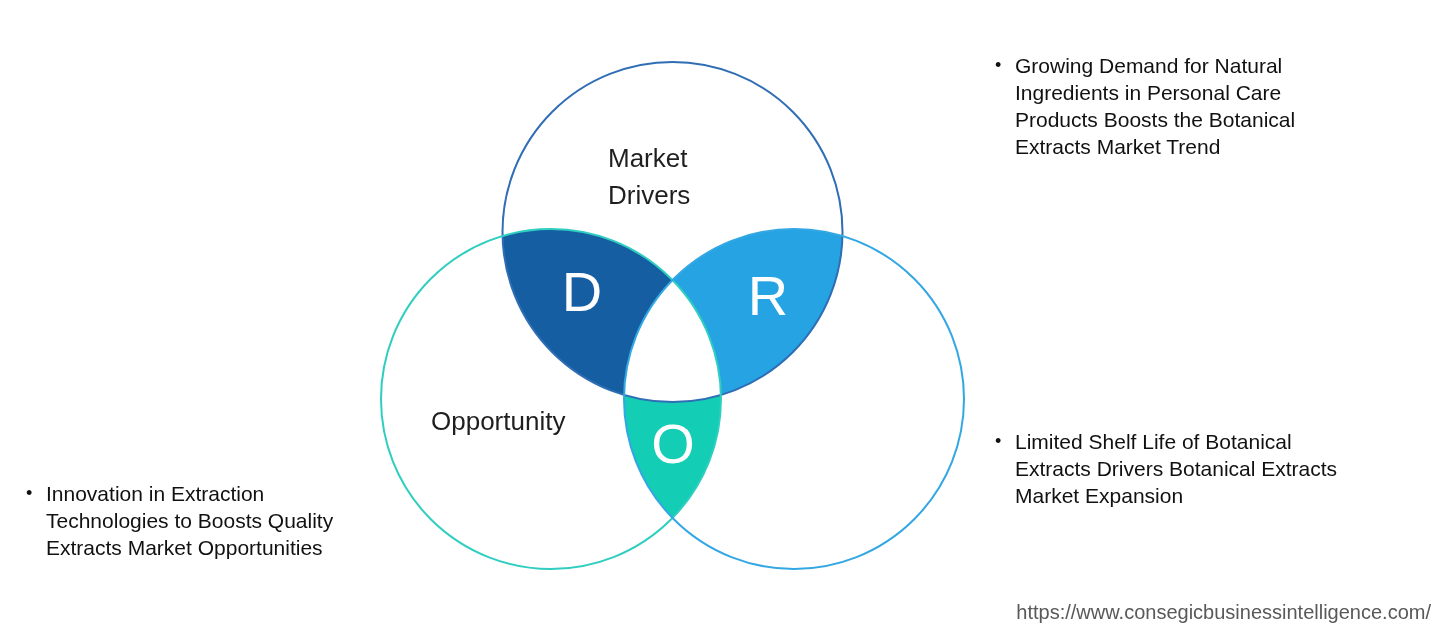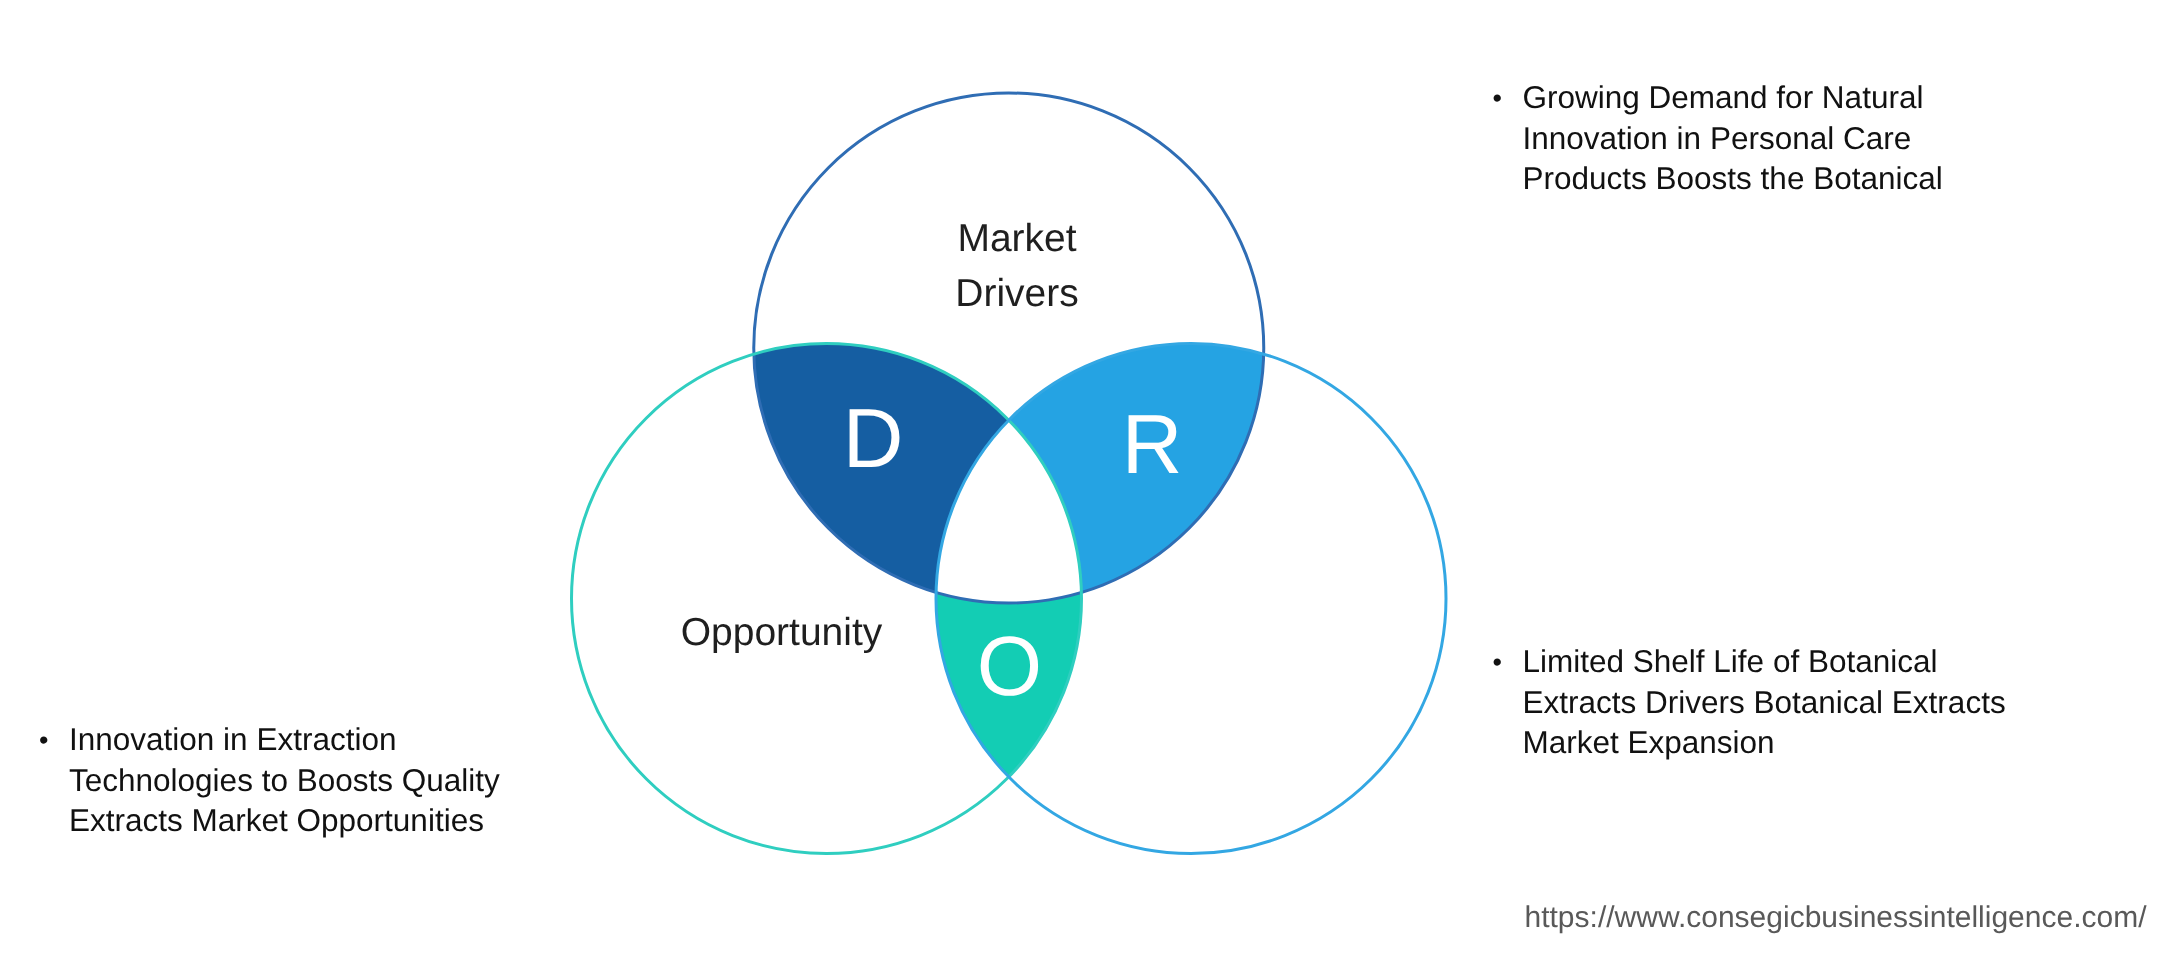--- a/index.html
+++ b/index.html
@@ -12,21 +12,20 @@
     font-family: "Liberation Sans", "DejaVu Sans", sans-serif;
     overflow: hidden;
   }
   .venn-svg {
     position: absolute;
     left: 0; top: 0;
     width: 1453px; height: 643px;
   }
   .circle-label {
     position: absolute;
-    text-align: center;
     color: #1f1f1f;
     font-size: 26px;
     line-height: 37px;
     font-weight: 400;
   }
   .label-drivers    { left: 608px; top: 140px; width: 140px; }
   .label-opportunity{ left: 431px; top: 404px; width: 180px; line-height: 34px; }
   .label-restraints { left: 745px; top: 389px; width: 150px; }
   .overlap-letter {
     position: absolute;
@@ -89,22 +88,23 @@
   <div class="circle-label label-drivers">Market Drivers</div>
   <div class="circle-label label-opportunity">Opportunity</div>
 
   <div class="overlap-letter letter-d">D</div>
   <div class="overlap-letter letter-r">R</div>
   <div class="overlap-letter letter-o">O</div>
 
   <div class="bullet-item bullet-drivers">
     <span class="bullet-marker">•</span>
     <div>Growing Demand for Natural</div>
-    <div>Innovation in Personal Care</div>
+    <div>Ingredients in Personal Care</div>
     <div>Products Boosts the Botanical</div>
+    <div>Extracts Market Trend</div>
   </div>
 
   <div class="bullet-item bullet-restraints">
     <span class="bullet-marker">•</span>
     <div>Limited Shelf Life of Botanical</div>
     <div>Extracts Drivers Botanical Extracts</div>
     <div>Market Expansion</div>
   </div>
 
   <div class="bullet-item bullet-opportunity">

